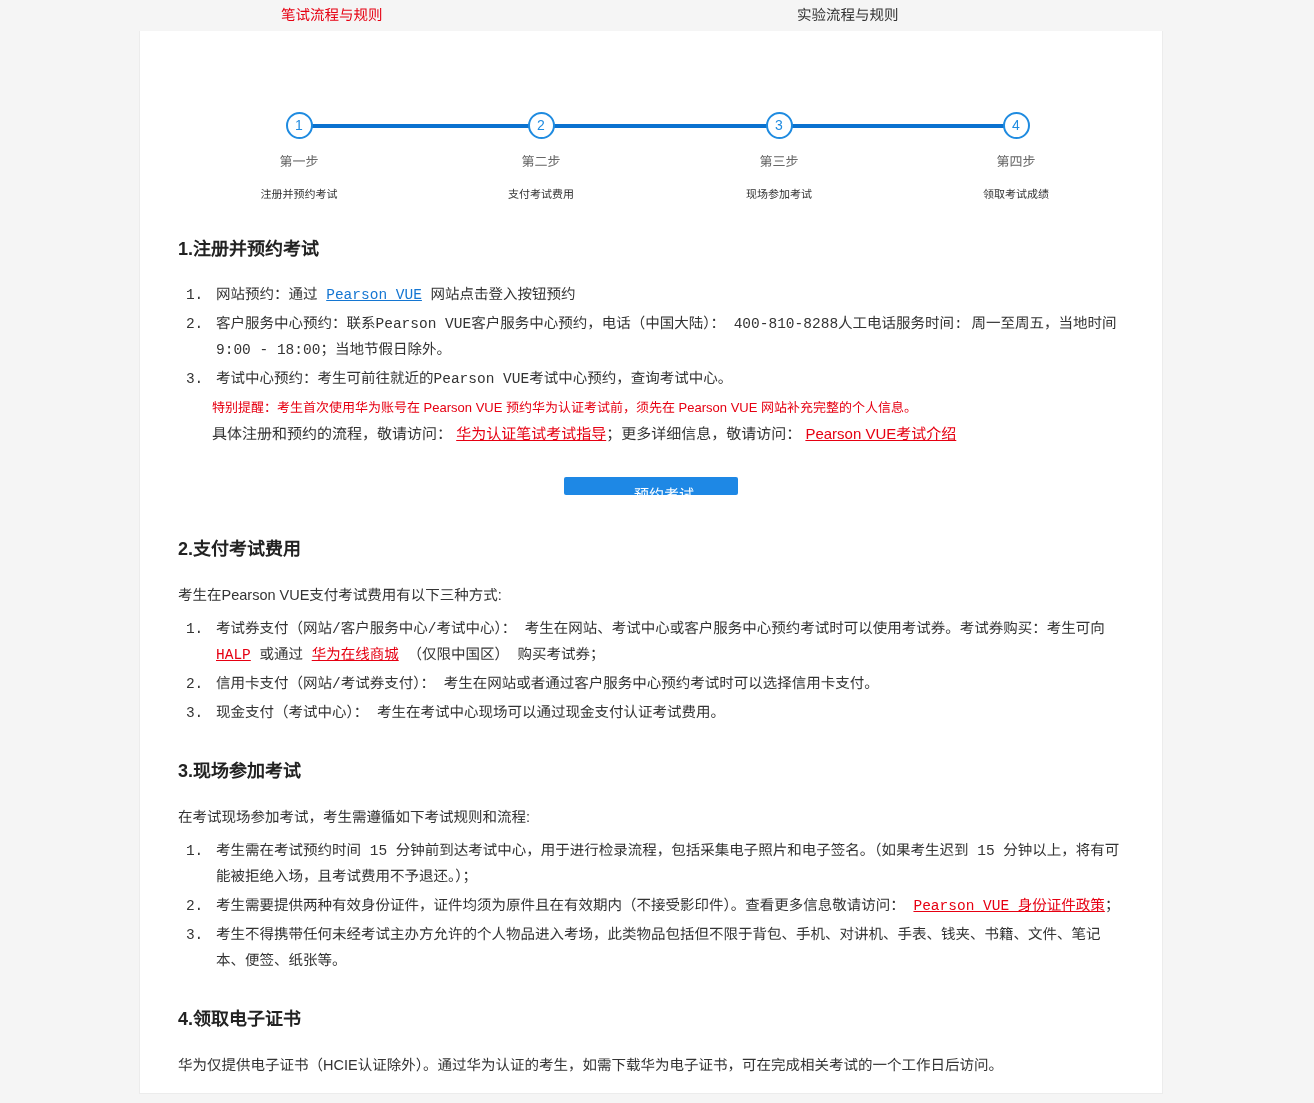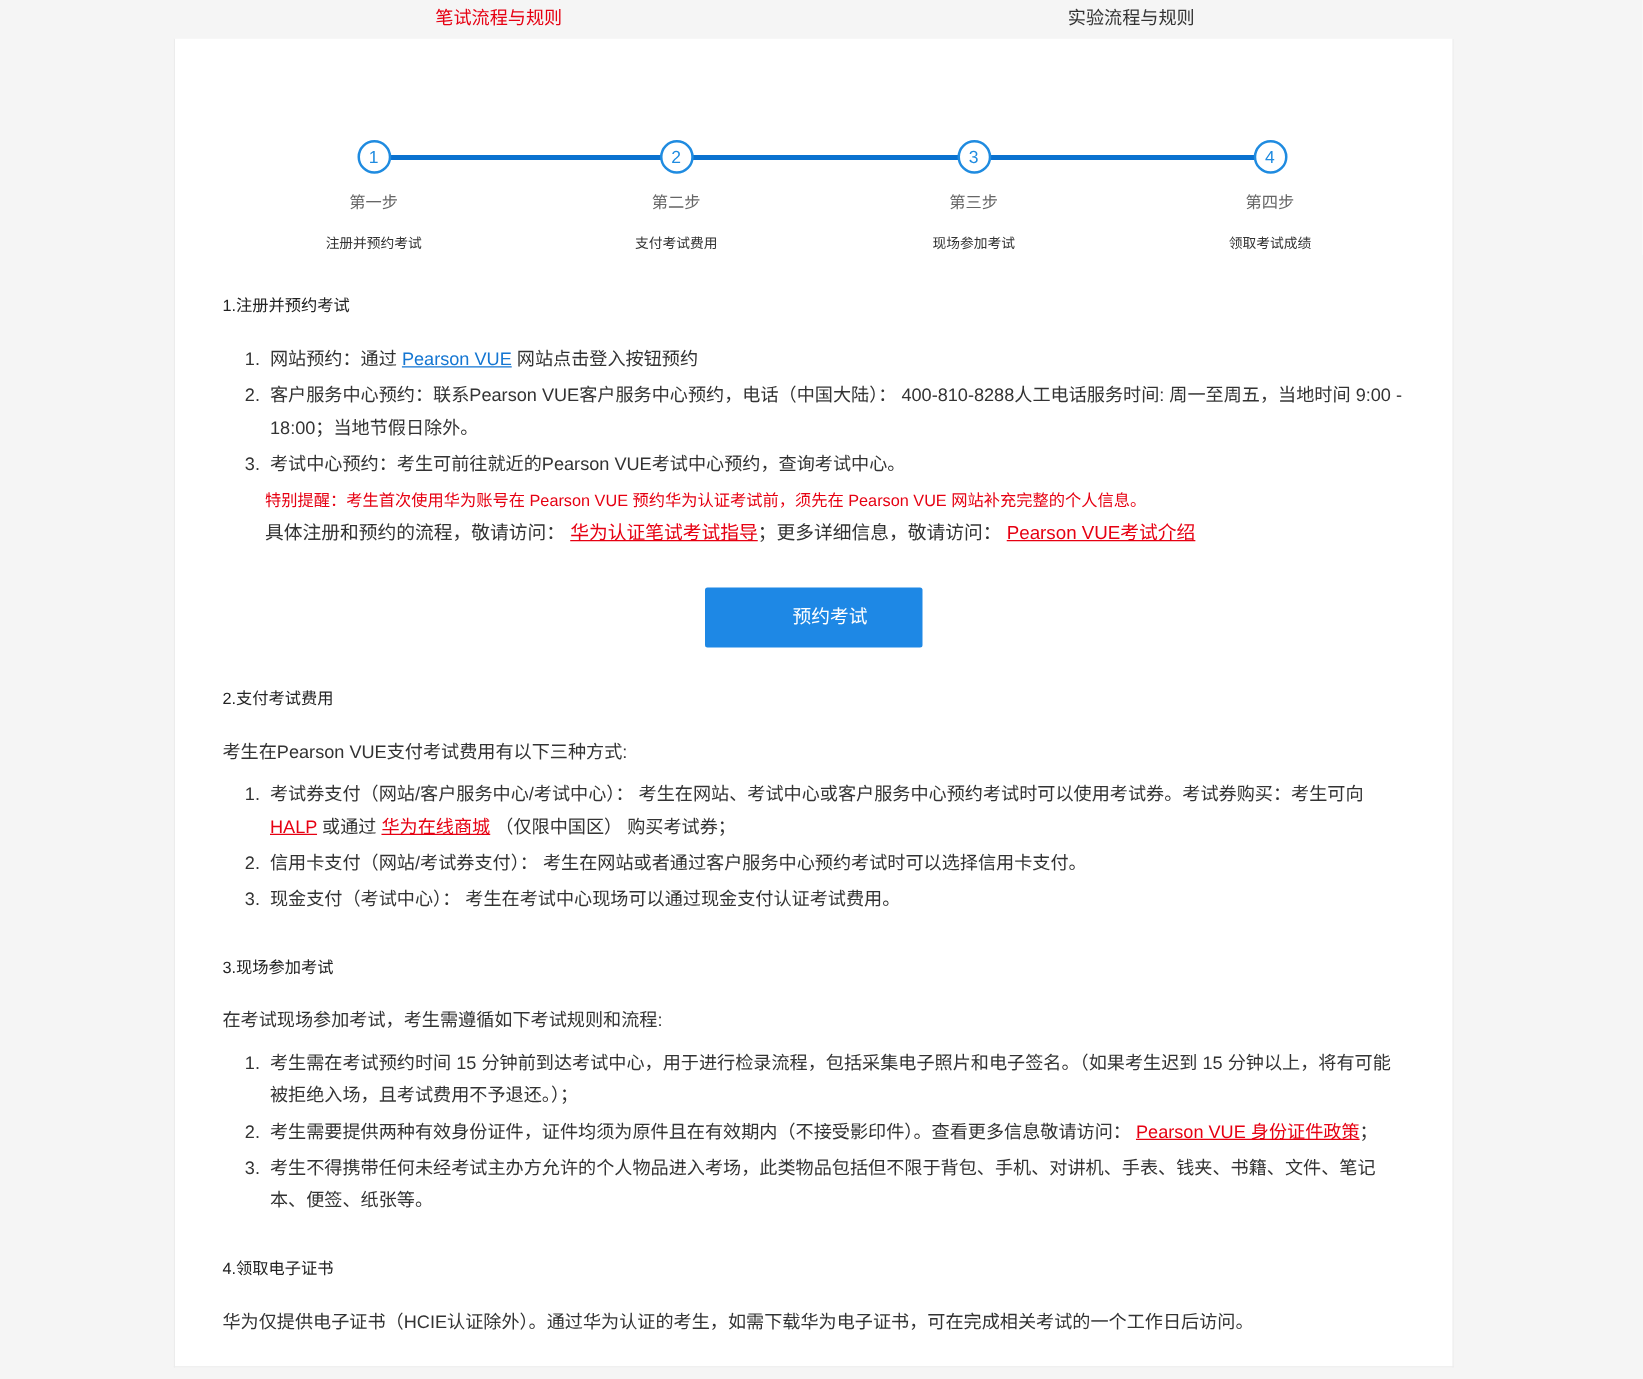--- a/index.html
+++ b/index.html
@@ -23,21 +23,21 @@
     display: flex;
     align-items: center;
     position: relative;
   }
   .tabbar .tab {
     position: absolute;
     top: 0;
     height: 31px;
     line-height: 31px;
     font-size: 14.5px;
-    text-align: center;
+    text-align: left;
     cursor: pointer;
     white-space: nowrap;
   }
   .tab-1 { left: 281px; width: 236px; color: #e60012; }
   .tab-2 { left: 797px; width: 216px; color: #333; }
 
   
   .card {
     position: absolute;
     top: 31px;
@@ -96,41 +96,42 @@
   .step-1 { left: 69px; }
   .step-2 { left: 311px; }
   .step-3 { left: 549px; }
   .step-4 { left: 786px; }
 
   
   .content {
     padding: 0 38px 0 38px;
   }
   h2.sec-title {
-    font-size: 13px;
-    font-weight: normal;
+    font-size: 18px;
+    font-weight: bold;
     color: #222;
     margin: 30px 0 22px 0;
   }
   .lead {
     font-size: 14.5px;
     line-height: 26px;
     color: #333;
     margin: 0 0 8px 0;
   }
   ol.list {
     margin: 0;
     padding-left: 34px;
     font-size: 14.5px;
     line-height: 26px;
     color: #333;
   }
   ol.list > li {
     margin-bottom: 3px;
     padding-left: 4px;
+    font-family: Liberation Mono, monospace;
   }
   ol.list > li::marker { color: #333; }
   a.lnk {
     color: #1476d2;
     text-decoration: underline;
     cursor: pointer;
   }
   a.lnk-red {
     color: #e60012;
     text-decoration: underline;
@@ -154,21 +155,21 @@
     background: #1e88e5;
     color: #ffffff;
     font-size: 15px;
     border: none;
     border-radius: 2px;
     cursor: pointer;
     font-family: inherit;
   }
   .btn-book {
     width: 174px;
-    height: 48px;
+    height: 18px;
     line-height: 34px;
     margin-top: 30px;
     padding-left: 32px;
   }
 </style>
 </head>
 <body>
 
 <div class="page">
 

